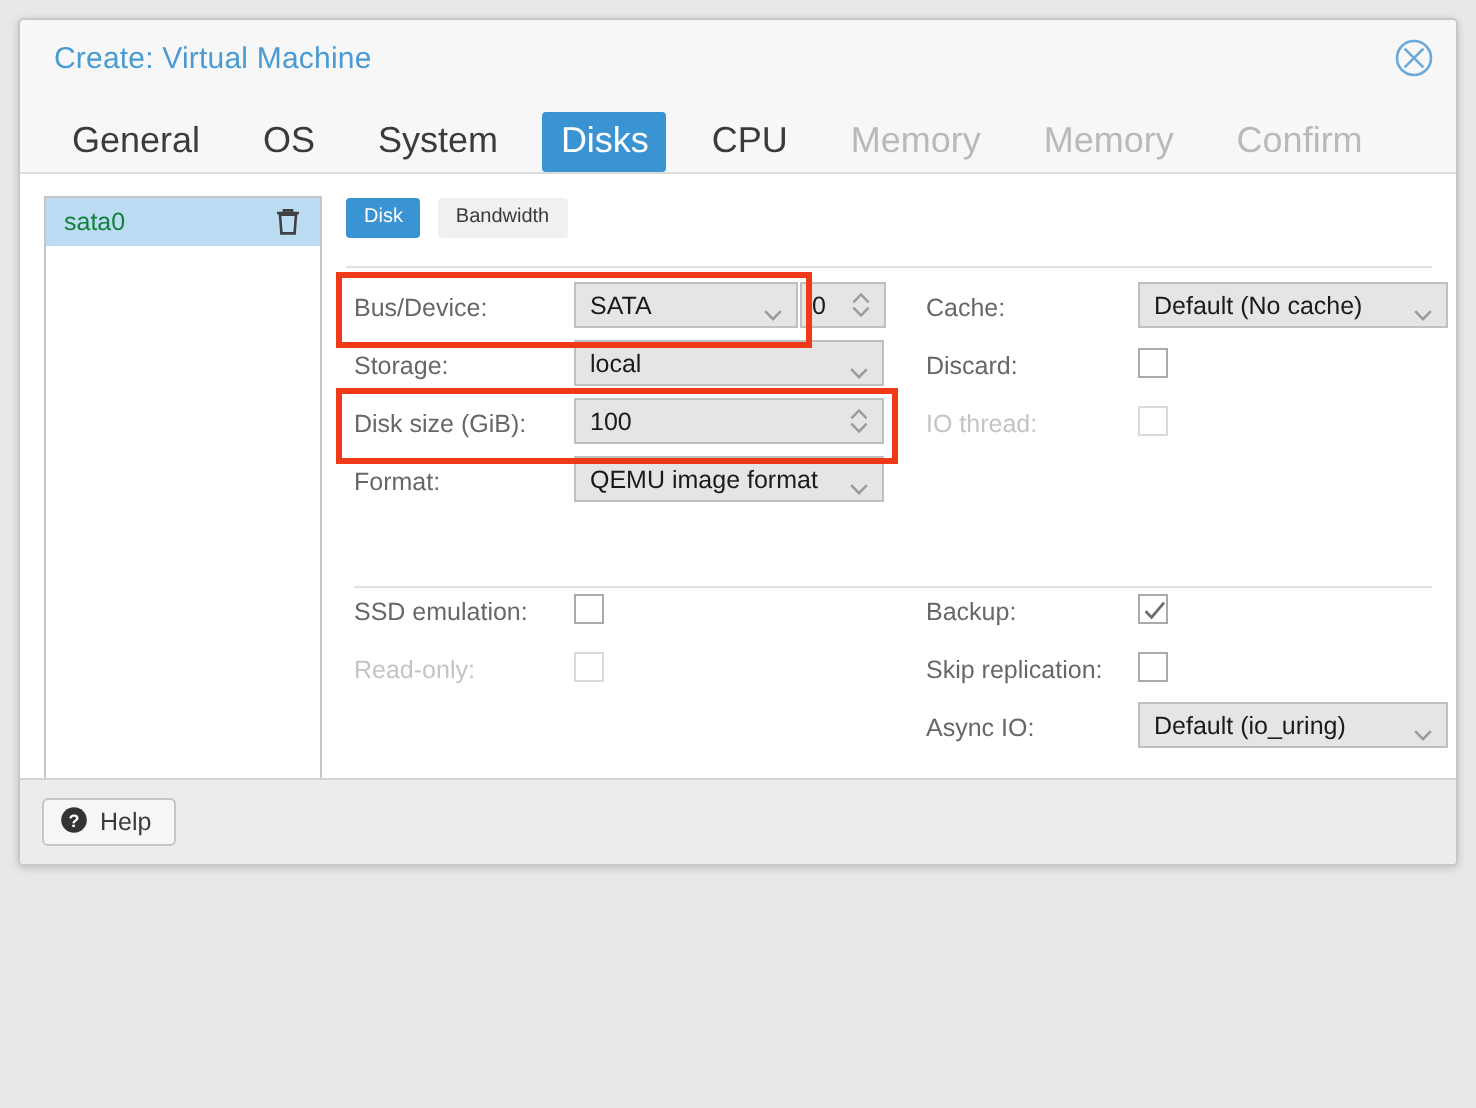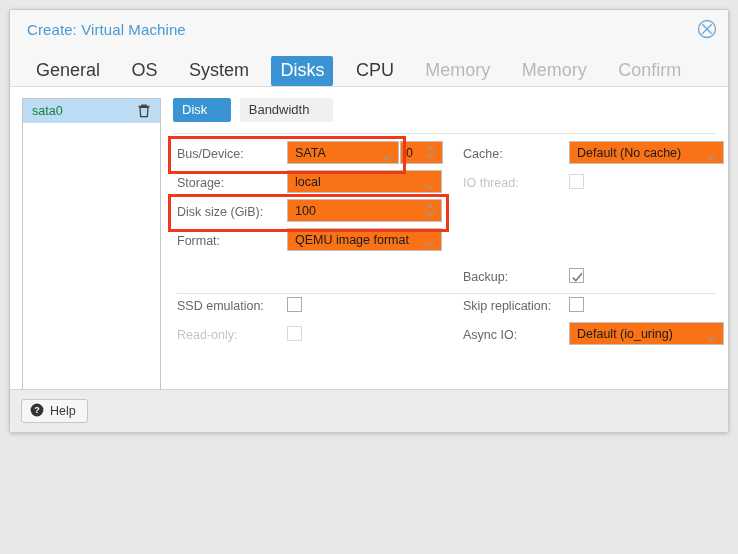--- a/index.html
+++ b/index.html
@@ -139,22 +139,22 @@
   
   #panel {
     position: absolute;
     left: 163px;
     top: 11px;
     right: 12px;
   }
   #subtabs { height: 27px; }
   .sub-tab {
     display: inline-block;
-    font-size: 13px;
-    padding: 4px 24px 5px 9px;
+    font-size: 10px;
+    padding: 4px 9px 5px 9px;
     border-radius: 2px;
     margin-right: 4px;
     cursor: pointer;
     color: #3b3b3b;
     background: #f0f0f0;
   }
   .sub-tab.active { background: #3a93d2; color: #ffffff; }
 
   #panel-sep {
     margin-top: 8px;
@@ -186,21 +186,21 @@
   .col-l .flabel { left: 4px; }
   .col-l .fctl { left: 114px; }
   
   .col-r .flabel { left: 0px; }
   .col-r .fctl { left: 106px; }
 
   .field {
     position: relative;
     height: 23px;
     border: 1px solid #c0c0c0;
-    background: #f97316;
+    background: #e5e5e5;
     font-size: 12.5px;
     color: #1a1a1a;
     display: flex;
     align-items: center;
     padding-left: 7px;
     cursor: pointer;
     white-space: nowrap;
   }
   .field .caret {
     position: absolute;
@@ -466,20 +466,26 @@
                 <span>Default (No cache)</span>
                 <span class="caret">
                   <svg width="9" height="6" viewBox="0 0 9 6">
                       <path d="M0.6 0.6 4.5 4.6 8.4 0.6" fill="none" stroke="#9a9a9a" stroke-width="1.2"></path>
                     </svg>
                 </span>
               </div>
             </div>
           </div>
 
+          <div class="frow">
+            <span class="flabel">Discard:</span>
+            <div class="fctl">
+              <div class="cb"></div>
+            </div>
+          </div>
 
           <div class="frow">
             <span class="flabel dim">IO thread:</span>
             <div class="fctl">
               <div class="cb dim"></div>
             </div>
           </div>
 
           <div class="frow" style="height:65px;"></div>
 

